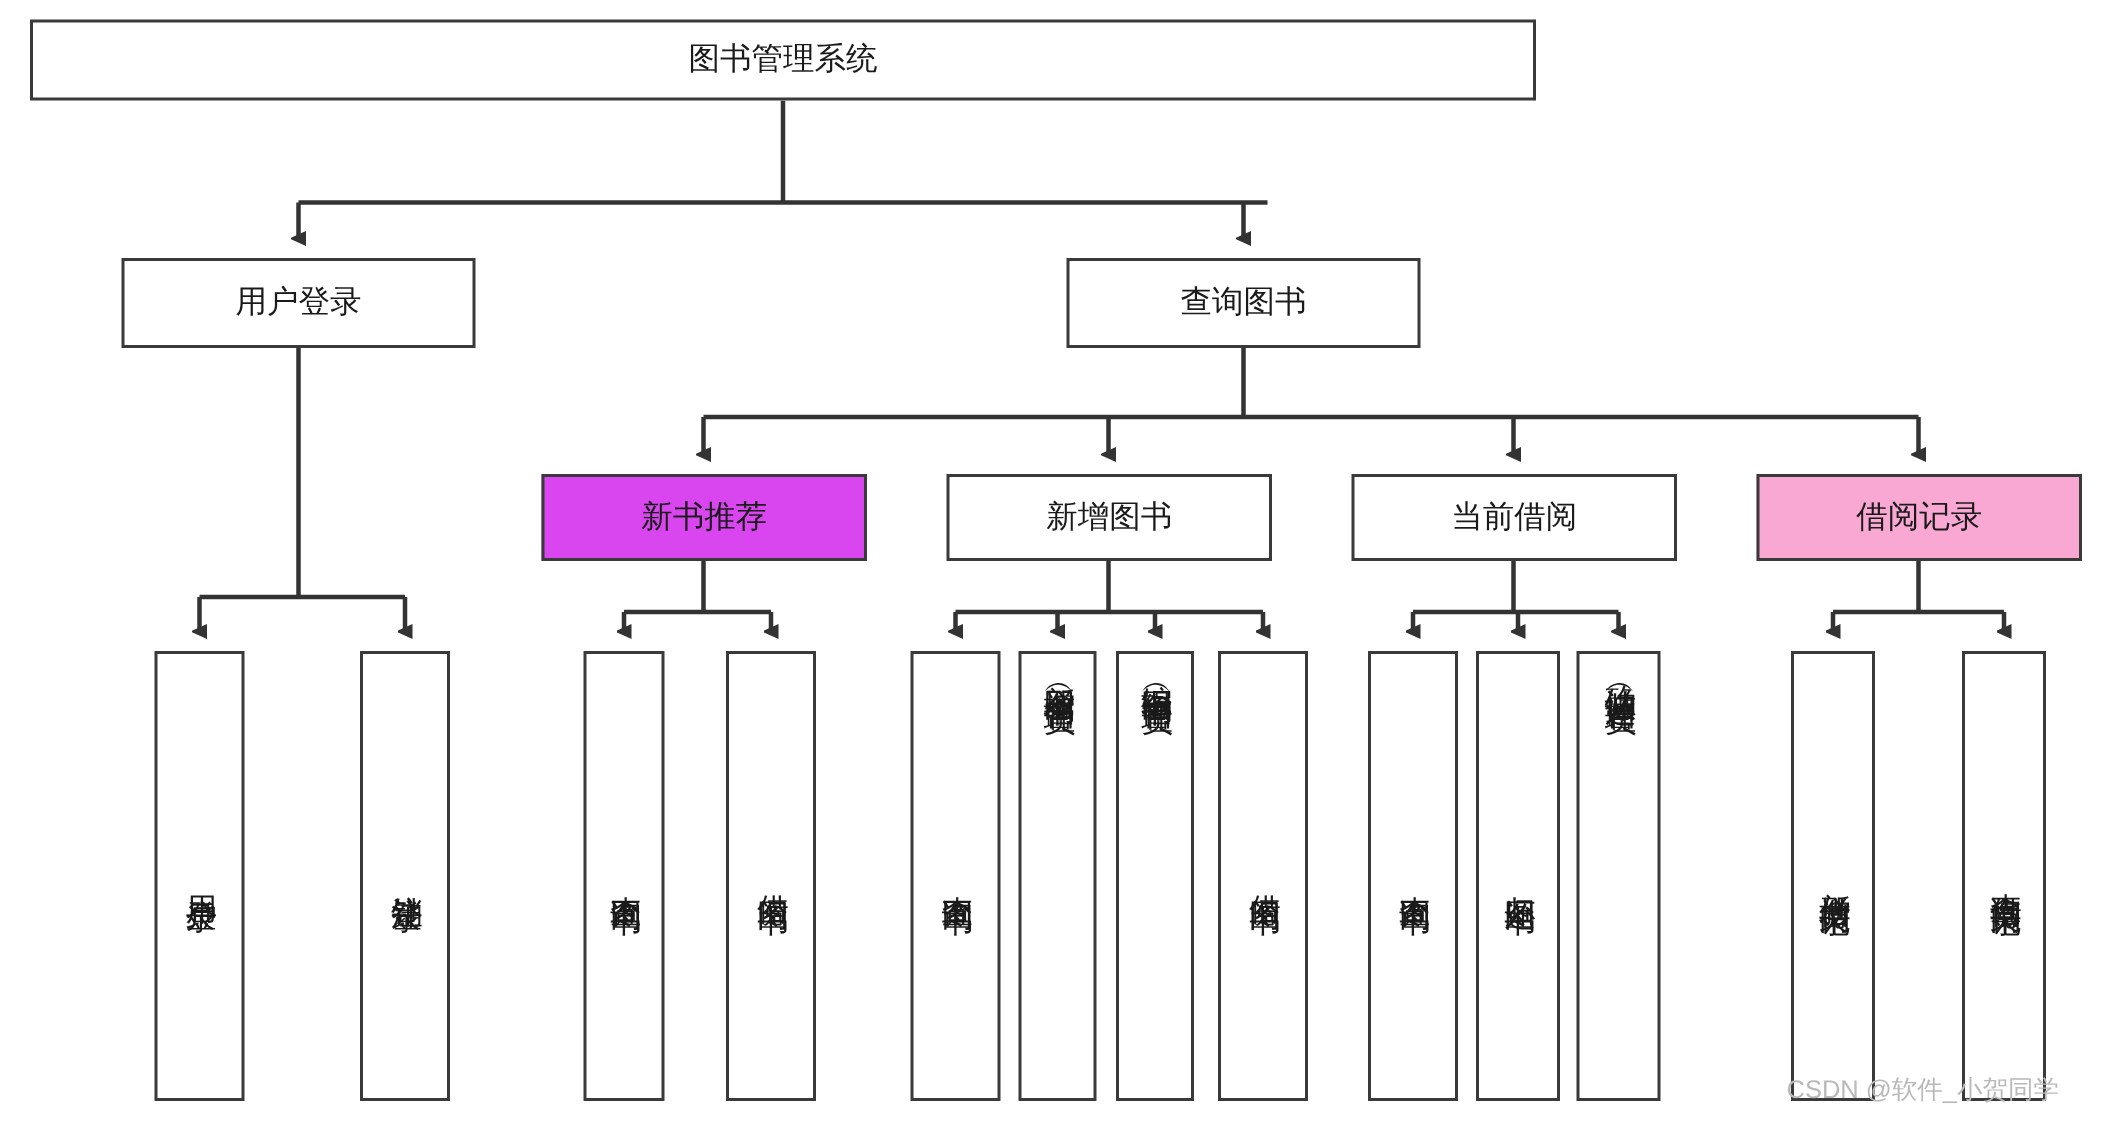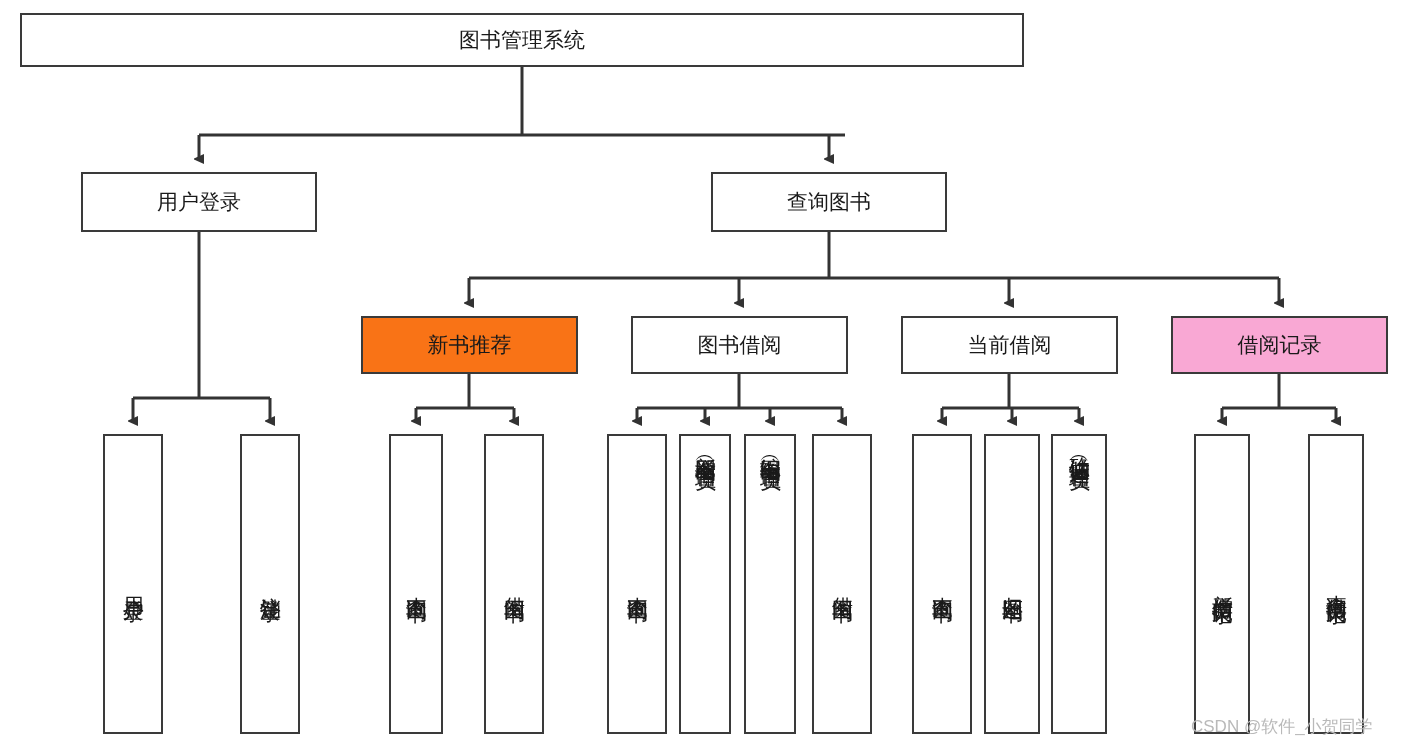--- a/index.html
+++ b/index.html
@@ -118,22 +118,22 @@
       <path d="M1222,408 L1222,421" marker-end="url(#arrow)"></path>
       <path d="M1336,408 L1336,421" marker-end="url(#arrow)"></path>
     </g>
   </svg>
 
   <div class="node root" style="left: 20px; top: 13px; width: 1004px; height: 54px; border-color: rgb(58, 58, 58); color: rgb(26, 26, 26); background: rgb(255, 255, 255);">图书管理系统</div>
 
   <div class="node h" style="left: 81px; top: 172px; width: 236px; height: 60px; border-color: rgb(58, 58, 58); color: rgb(26, 26, 26); background: rgb(255, 255, 255);">用户登录</div>
   <div class="node h" style="left: 711px; top: 172px; width: 236px; height: 60px; border-color: rgb(58, 58, 58); color: rgb(26, 26, 26); background: rgb(255, 255, 255);">查询图书</div>
 
-  <div class="node h" style="left: 361px; top: 316px; width: 217px; height: 58px; border-color: rgb(58, 58, 58); color: rgb(26, 26, 26); background: #f97316;">新书推荐</div>
-  <div class="node h" style="left: 631px; top: 316px; width: 217px; height: 58px; border-color: rgb(58, 58, 58); color: rgb(26, 26, 26); background: rgb(255, 255, 255);">图书借阅</div>
+  <div class="node h" style="left: 361px; top: 316px; width: 217px; height: 58px; border-color: rgb(58, 58, 58); color: rgb(26, 26, 26); background: #d946ef;">新书推荐</div>
+  <div class="node h" style="left: 631px; top: 316px; width: 217px; height: 58px; border-color: rgb(58, 58, 58); color: rgb(26, 26, 26); background: rgb(255, 255, 255);">新增图书</div>
   <div class="node h" style="left: 901px; top: 316px; width: 217px; height: 58px; border-color: rgb(58, 58, 58); color: rgb(26, 26, 26); background: rgb(255, 255, 255); text-align: right;">当前借阅</div>
   <div class="node h" style="left: 1171px; top: 316px; width: 217px; height: 58px; border-color: rgb(58, 58, 58); color: rgb(26, 26, 26); background: #f9a8d4;">借阅记录</div>
 
   <div class="node v" style="left: 103px; top: 434px; width: 60px; height: 300px; border-color: rgb(58, 58, 58); color: rgb(26, 26, 26); background: rgb(255, 255, 255);">用户登录</div>
   <div class="node v" style="left: 240px; top: 434px; width: 60px; height: 300px; border-color: rgb(58, 58, 58); color: rgb(26, 26, 26); background: rgb(255, 255, 255);">注销登录</div>
   <div class="node v" style="left: 389px; top: 434px; width: 54px; height: 300px; border-color: rgb(58, 58, 58); color: rgb(26, 26, 26); background: rgb(255, 255, 255);">查询图书</div>
   <div class="node v" style="left: 484px; top: 434px; width: 60px; height: 300px; border-color: rgb(58, 58, 58); color: rgb(26, 26, 26); background: rgb(255, 255, 255);">借阅图书</div>
   <div class="node v" style="left: 607px; top: 434px; width: 60px; height: 300px; border-color: rgb(58, 58, 58); color: rgb(26, 26, 26); background: rgb(255, 255, 255);">查询图书</div>
   <div class="node v top" style="left: 679px; top: 434px; width: 52px; height: 300px; border-color: rgb(58, 58, 58); color: rgb(26, 26, 26); background: rgb(255, 255, 255);">新增图书（管理员）</div>
   <div class="node v top" style="left: 744px; top: 434px; width: 52px; height: 300px; border-color: rgb(58, 58, 58); color: rgb(26, 26, 26); background: rgb(255, 255, 255);">编辑图书（管理员）</div>

